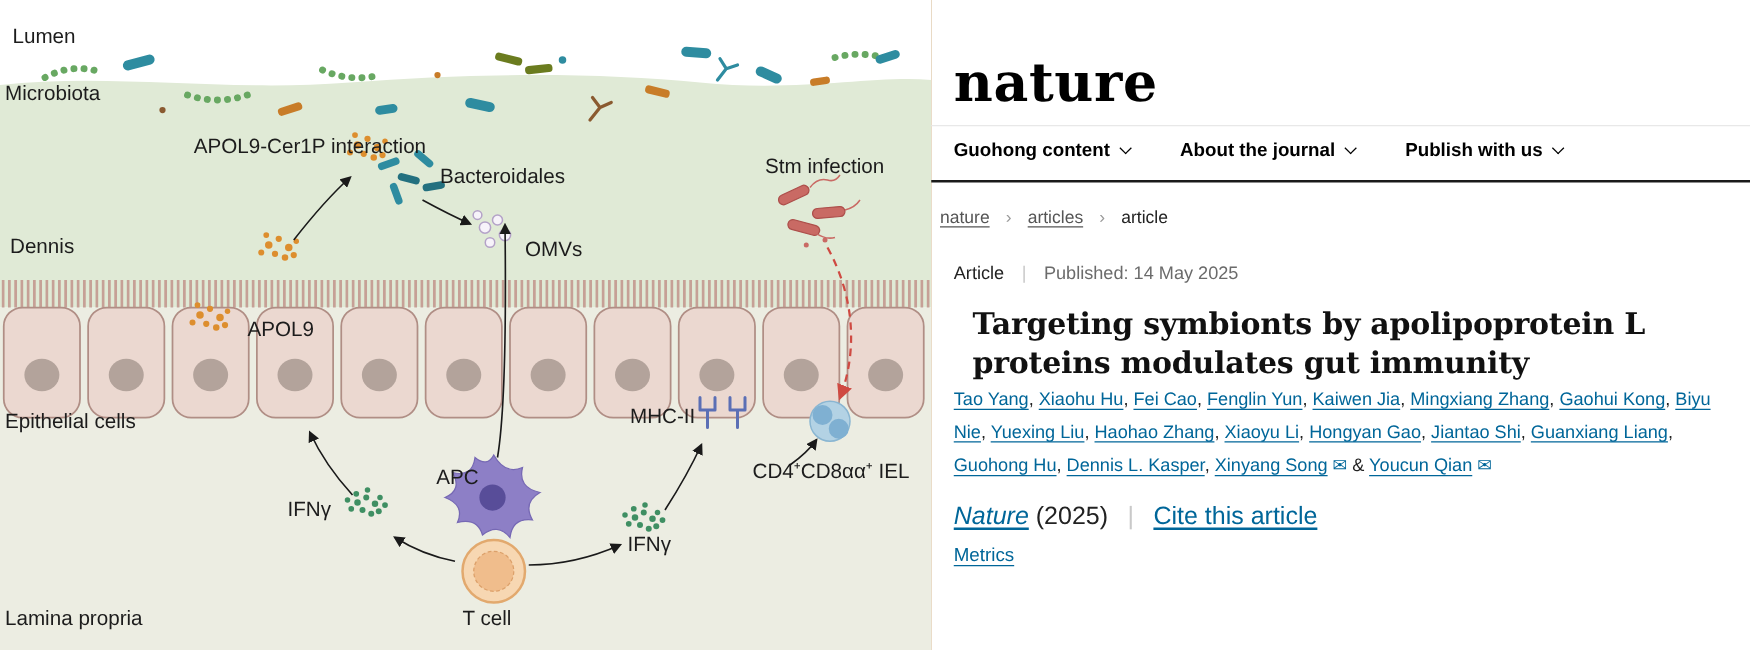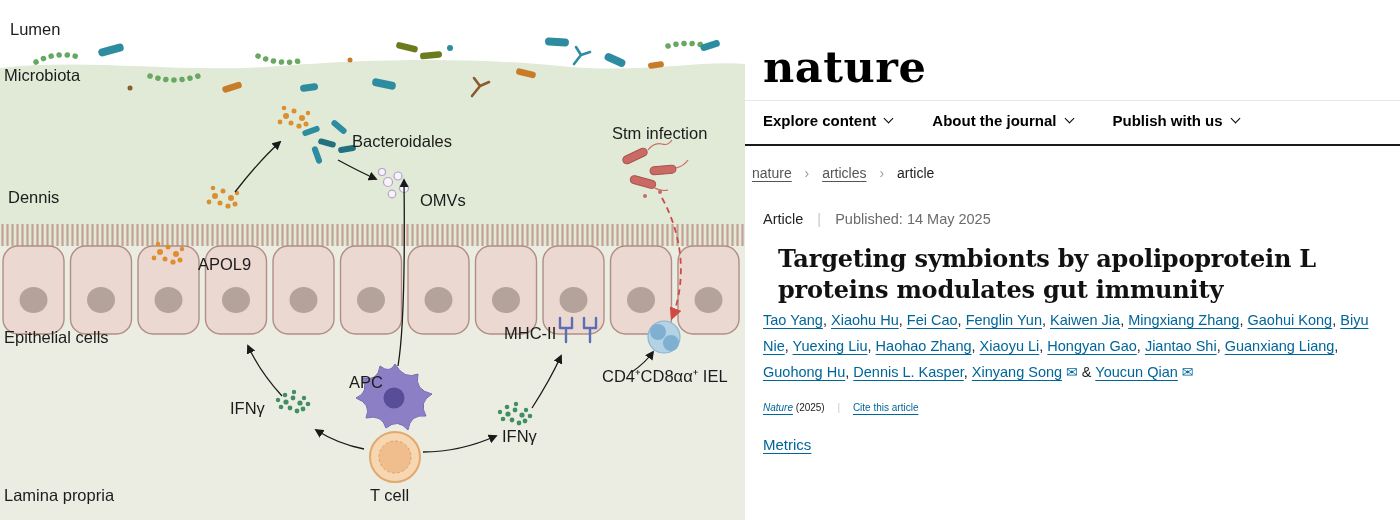--- a/index.html
+++ b/index.html
@@ -36,21 +36,21 @@
              font-family: "DejaVu Serif", serif; font-size: 24px; line-height: 1.28;
              font-weight: 700; color: #111; letter-spacing: -0.2px; }
 
   .authors { position: absolute; left: 18px; top: 308px; width: 632px; font-size: 14.5px;
              line-height: 1.78; color: #222; }
   .author-link { color: #006699; text-decoration: underline; text-decoration-thickness: 1px;
                  text-underline-offset: 2.5px; cursor: pointer; }
   .auth-sep { color: #222; }
   .env-icon { color: #006699; margin-left: 4px; font-size: 14px; cursor: pointer; }
 
-  .citation { position: absolute; left: 18px; top: 402px; font-size: 10px; color: #222; }
+  .citation { position: absolute; left: 18px; top: 402px; font-size: 20px; color: #222; }
   .citation a { color: #006699; text-decoration: underline; text-underline-offset: 2.5px; cursor: pointer; }
   .journal-name { font-style: italic; }
   .metrics-row { position: absolute; left: 18px; top: 436px; font-size: 15px; }
   .metrics-row a { color: #006699; text-decoration: underline; text-underline-offset: 2.5px; cursor: pointer; text-align: center; }
 </style>
 </head>
 <body>
 
 <div class="page">
 
@@ -221,20 +221,21 @@
         <path d="M282,396 Q260,372 248,346"></path>
         <path d="M364,449 Q338,444 316,430"></path>
         <path d="M423,452 Q460,452 496,436"></path>
         <path d="M532,408 Q550,380 561,356"></path>
         <path d="M632,372 Q646,362 653,352"></path>
       </g>
     </svg>
 
     <span class="diagram-label" style="left:10px;top:20px">Lumen</span>
     <span class="diagram-label" style="left:4px;top:66px">Microbiota</span>
+    <span class="diagram-label" style="left:155px;top:108px">APOL9-Cer1P interaction</span>
     <span class="diagram-label" style="left:352px;top:132px">Bacteroidales</span>
     <span class="diagram-label" style="left:612px;top:124px">Stm infection</span>
     <span class="diagram-label" style="left:8px;top:188px">Dennis</span>
     <span class="diagram-label" style="left:420px;top:191px">OMVs</span>
     <span class="diagram-label" style="left:198px;top:255px">APOL9</span>
     <span class="diagram-label" style="left:4px;top:328px">Epithelial cells</span>
     <span class="diagram-label" style="left:504px;top:324px">MHC-II</span>
     <span class="diagram-label" style="left:602px;top:364px">CD4⁺CD8αα⁺ IEL</span>
     <span class="diagram-label" style="left:349px;top:373px">APC</span>
     <span class="diagram-label" style="left:230px;top:399px">IFNγ</span>
@@ -243,21 +244,21 @@
     <span class="diagram-label" style="left:4px;top:486px">Lamina propria</span>
   </div>
 
   <div class="right-panel">
 
     <div class="logo">nature</div>
     <div class="logo-rule"></div>
 
     <div class="nav">
       <div class="nav-item">
-        <span>Explore content</span>
+        <span>Guohong content</span>
         <span class="chev"></span>
       </div>
       <div class="nav-item">
         <span>About the journal</span>
         <span class="chev"></span>
       </div>
       <div class="nav-item">
         <span>Publish with us</span>
         <span class="chev"></span>
       </div>

